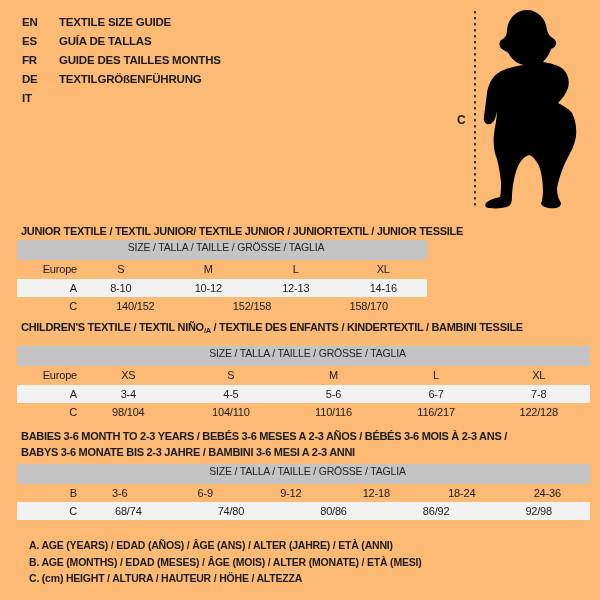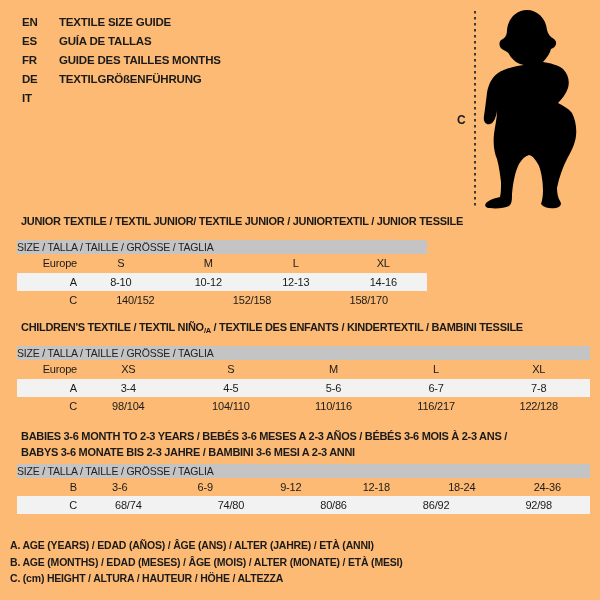--- a/index.html
+++ b/index.html
@@ -21,43 +21,44 @@
 
   
   .figure { position: absolute; left: 450px; top: 5px; }
 
   
   .section-title {
     position: absolute; left: 21px; width: 565px;
     font-size: 11px; font-weight: bold; letter-spacing: -0.3px;
     line-height: 16px; white-space: nowrap;
   }
-  #st1 { top: 213px; }
+  #st1 { top: 223px; }
   #st2 { top: 319px; }
   #st3 { top: 428px; }
   .sub { font-size: 7.5px; vertical-align: -2px; }
 
   
   .size-table { position: absolute; left: 17px; }
   #table1 { top: 240px; width: 410px; }
   #table2 { top: 346px; width: 573px; }
   #table3 { top: 464px; width: 573px; }
   .bar {
-    height: 14px; line-height: 14px; padding-left: 0;
+    height: 20px; line-height: 14px; padding-left: 8px;
     background: #c4c4c4; font-size: 10.5px; letter-spacing: -0.2px;
     color: #222;
+    text-align: center;
   }
   .trow { display: flex; height: 18px; line-height: 18px; font-size: 11px; letter-spacing: -0.2px; }
   .trow.first { height: 19px; line-height: 19px; }
   .trow.alt { background: #f2f2f2; }
   .rlabel { width: 60px; padding-left: 5px; text-align: right; }
   .cell { flex: 1; text-align: center; }
 
   
-  .footnotes { position: absolute; left: 10px; top: 537px; font-size: 10.5px; font-weight: bold; letter-spacing: -0.2px; line-height: 16.5px; white-space: nowrap; }
+  .footnotes { position: absolute; left: 29px; top: 537px; font-size: 10.5px; font-weight: bold; letter-spacing: -0.2px; line-height: 16.5px; white-space: nowrap; }
 </style>
 </head>
 <body>
 
 <div class="page">
 
   <div class="langs">
     <div class="lang-row">
       <span class="lang-code">EN</span>
       <span class="lang-title">TEXTILE SIZE GUIDE</span>

